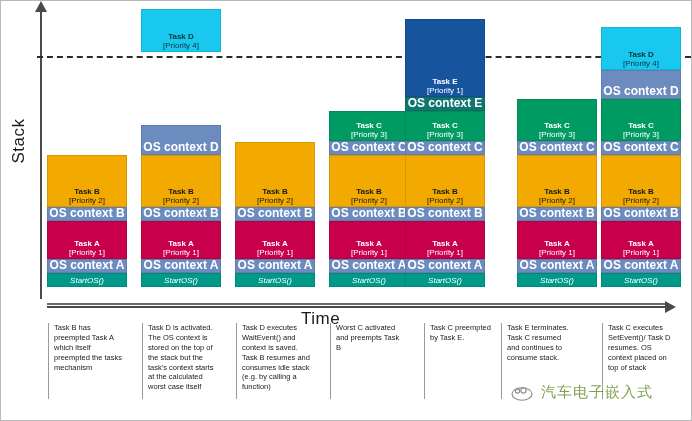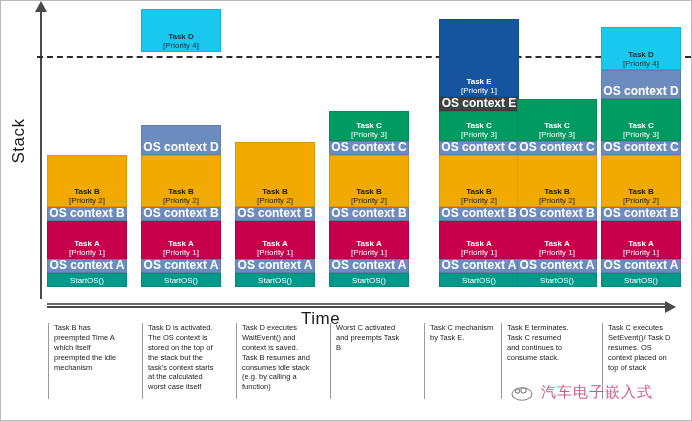--- a/index.html
+++ b/index.html
@@ -28,37 +28,37 @@
     border-top:2px dashed #2b2b2b;}
   .wc-text{position:absolute;left:62px;top:59px;font-size:8.5px;color:#111;}
 
   
   .col{position:absolute;width:78px;bottom:0;}
   .seg{box-sizing:border-box;width:80px;display:flex;flex-direction:column;
        align-items:center;justify-content:flex-end;line-height:1.12;overflow:hidden;}
   .seg .t{font-weight:bold;font-size:8px;}
   .seg .p{font-size:8px;}
   .seg.ctx{font-size:12px;font-weight:bold;color:#ffffff;}
-  .seg.startos{font-size:8px;color:#ffffff;}
+  .seg.startos{font-size:8px;color:#ffffff;font-style:italic;}
   .seg.taskA .t,.seg.taskA .p{color:#ffffff;}
   .seg.taskC .t,.seg.taskC .p{color:#ffffff;}
   .seg.taskE .t,.seg.taskE .p{color:#ffffff;}
   .seg.taskB .t,.seg.taskB .p{color:#1a1a1a;}
   .seg.taskD .t,.seg.taskD .p{color:#10303a;}
 
   
   .cap-sep{position:absolute;left:46px;top:302px;width:620px;height:2px;background:#6a6a6a;}
   .cap{position:absolute;top:322px;width:74px;font-size:7.5px;color:#1a1a1a;
        line-height:1.32;padding-left:5px;border-left:1px solid #9a9a9a;
        box-sizing:border-box;min-height:76px;}
 
   
   .wm{position:absolute;left:508px;top:382px;display:flex;align-items:center;gap:6px;
       opacity:.72;}
-  .wm-txt{font-size:15px;color:#be185d;letter-spacing:1px;
+  .wm-txt{font-size:15px;color:#4d7c0f;letter-spacing:1px;
           font-family:"DejaVu Sans", sans-serif;}
 </style>
 </head>
 <body>
 
 <div id="root">
 
   <div class="y-axis-head"></div>
   <div class="y-axis"></div>
   <div class="y-label">Stack</div>
@@ -150,26 +150,26 @@
           <div class="t">Task A</div>
           <div class="p">[Priority 1]</div>
         </div>
         <div class="seg ctx" style="height: 14px; background: rgb(108, 140, 191); border: 1px solid rgba(0, 0, 0, 0.1);">
           <div>OS context A</div>
         </div>
         <div class="seg startos" style="height: 14px; background: rgb(0, 153, 138); border: 1px solid rgba(0, 0, 0, 0.1);">
           <div>StartOS()</div>
         </div>
       </div>
-      <div class="col" style="left: 438px; bottom: 133px;">
+      <div class="col" style="left: 404px; bottom: 133px;">
         <div class="seg taskE" style="height: 78px; background: rgb(23, 84, 158); border: 1px solid rgba(0, 0, 0, 0.1);">
           <div class="t">Task E</div>
           <div class="p">[Priority 1]</div>
         </div>
-        <div class="seg ctx" style="height: 14px; background: #404040; border: 1px solid rgba(0, 0, 0, 0.1);">
+        <div class="seg ctx" style="height: 14px; background: #0f766e; border: 1px solid rgba(0, 0, 0, 0.1);">
           <div>OS context E</div>
         </div>
         <div class="seg taskC" style="height: 30px; background: rgb(0, 155, 99); border: 1px solid rgba(0, 0, 0, 0.1);">
           <div class="t">Task C</div>
           <div class="p">[Priority 3]</div>
         </div>
         <div class="seg ctx" style="height: 14px; background: rgb(108, 140, 191); border: 1px solid rgba(0, 0, 0, 0.1);">
           <div>OS context C</div>
         </div>
         <div class="seg taskB" style="height: 52px; background: rgb(242, 169, 0); border: 1px solid rgba(0, 0, 0, 0.1);">
@@ -250,25 +250,25 @@
         </div>
       </div>
     </div>
 
   <div class="cap-sep"></div>
   <div class="x-axis"></div>
   <div class="x-axis-head"></div>
   <div class="x-label">Time</div>
 
   <div id="captions-layer">
-      <div class="cap" style="left: 47px;">Task B has preempted Time A which itself preempted the idle mechanism</div>
+      <div class="cap" style="left: 47px;">Task B has preempted Task A which itself preempted the tasks mechanism</div>
       <div class="cap" style="left: 141px;">Task D is activated. The OS context is stored on the top of the stack but the task's context starts at the calculated worst case itself</div>
       <div class="cap" style="left: 235px;">Task D executes WaitEvent() and context is saved. Task B resumes and consumes idle stack (e.g. by calling a function)</div>
       <div class="cap" style="left: 329px;">Worst C activated and preempts Task B</div>
-      <div class="cap" style="left: 423px;">Task C mechanism by Task E.</div>
+      <div class="cap" style="left: 423px;">Task C preempted by Task E.</div>
       <div class="cap" style="left: 500px;">Task E terminates. Task C resumed and continues to consume stack.</div>
       <div class="cap" style="left: 601px;">Task C executes SetEvent()/ Task D resumes. OS context placed on top of stack</div>
     </div>
 
   <div class="wm">
     <svg width="26" height="18" viewBox="0 0 26 18">
       <ellipse cx="13" cy="10" rx="10" ry="6.2" fill="none" stroke="#5a5a5a" stroke-width="1.1"></ellipse>
       <circle cx="8.5" cy="7" r="2.1" fill="none" stroke="#5a5a5a" stroke-width="1.1"></circle>
       <circle cx="14.5" cy="6.4" r="2.6" fill="none" stroke="#5a5a5a" stroke-width="1.1"></circle>
     </svg>

